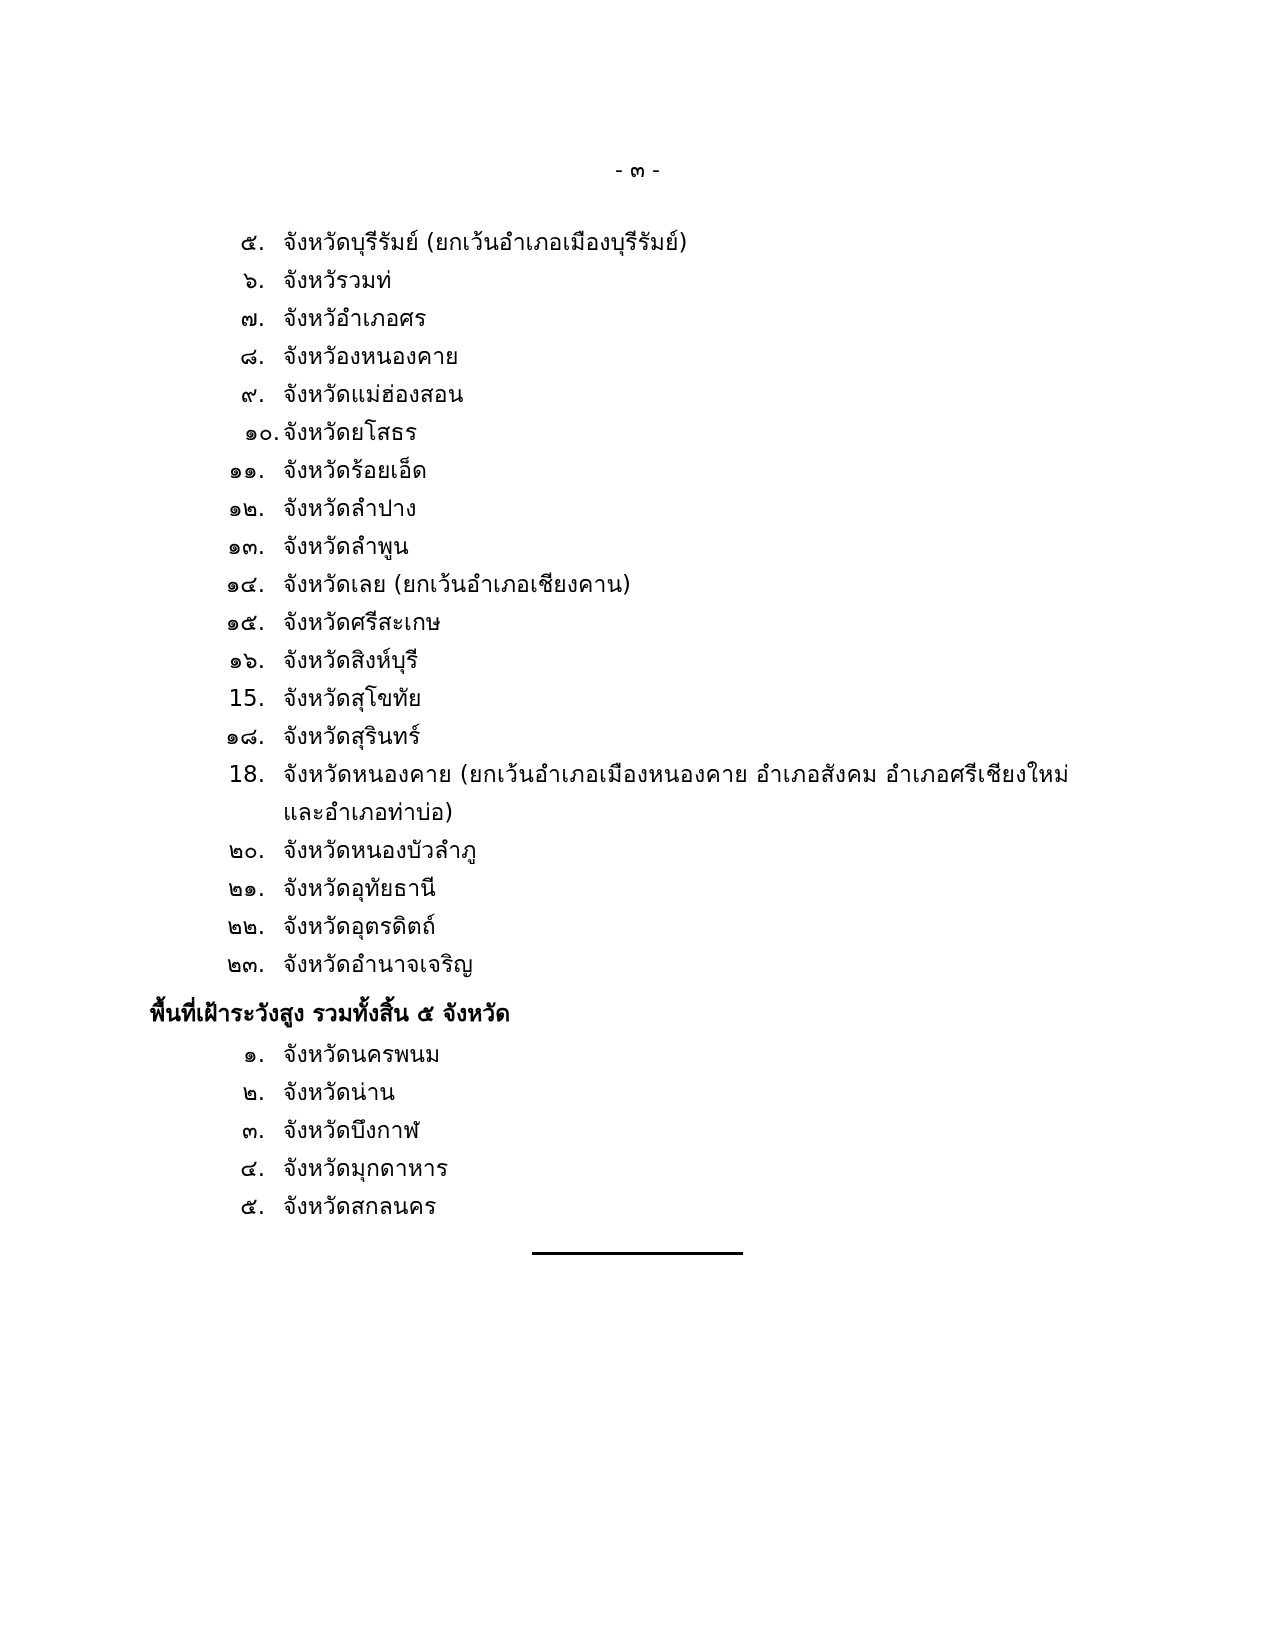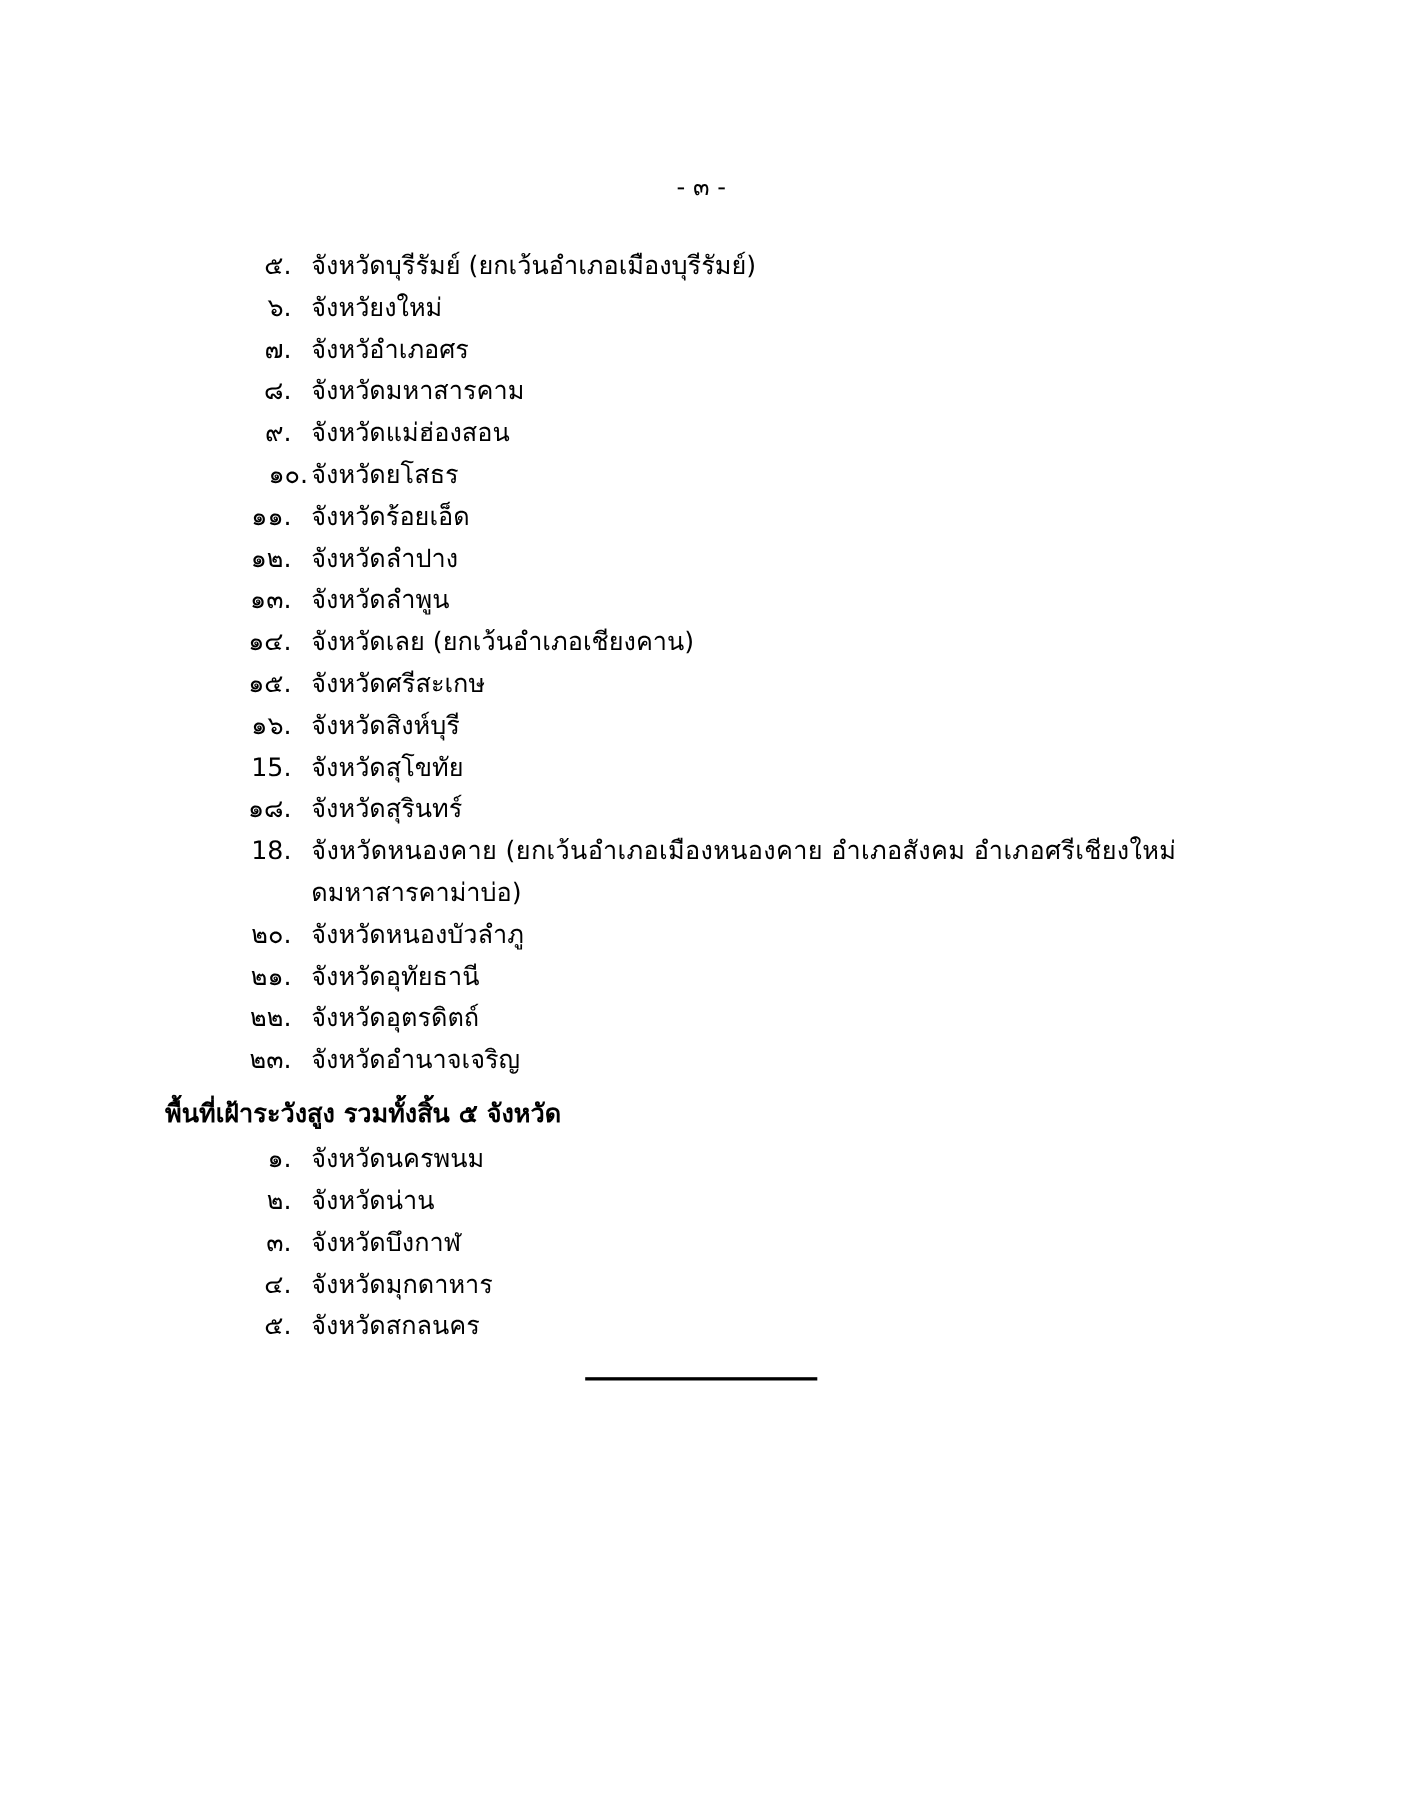--- a/index.html
+++ b/index.html
@@ -20,29 +20,29 @@
 
 <div class="page-number">- ๓ -</div>
 
 <div class="list">
   <div class="line" style="top:223px">
     <span class="num" style="left:195px">๕.</span>
     <span class="txt" style="left:283px">จังหวัดบุรีรัมย์ (ยกเว้นอำเภอเมืองบุรีรัมย์)</span>
   </div>
   <div class="line" style="top:261px">
     <span class="num" style="left:195px">๖.</span>
-    <span class="txt" style="left:283px">จังหวัยงใหม่</span>
+    <span class="txt" style="left:283px">จังหวัรวมท่</span>
   </div>
   <div class="line" style="top:299px">
     <span class="num" style="left:195px">๗.</span>
     <span class="txt" style="left:283px">จังหวัอำเภอศร</span>
   </div>
   <div class="line" style="top:337px">
     <span class="num" style="left:195px">๘.</span>
-    <span class="txt" style="left:283px">จังหวัดมหาสารคาม</span>
+    <span class="txt" style="left:283px">จังหวัองหนองคาย</span>
   </div>
   <div class="line" style="top:375px">
     <span class="num" style="left:195px">๙.</span>
     <span class="txt" style="left:283px">จังหวัดแม่ฮ่องสอน</span>
   </div>
   <div class="line" style="top:413px">
     <span class="num" style="left:210px">๑๐.</span>
     <span class="txt" style="left:283px">จังหวัดยโสธร</span>
   </div>
   <div class="line" style="top:451px">
@@ -75,21 +75,21 @@
   </div>
   <div class="line" style="top:717px">
     <span class="num" style="left:195px">๑๘.</span>
     <span class="txt" style="left:283px">จังหวัดสุรินทร์</span>
   </div>
   <div class="line" style="top:755px">
     <span class="num" style="left:195px">18.</span>
     <span class="txt" style="left:283px; letter-spacing:0.3px">จังหวัดหนองคาย (ยกเว้นอำเภอเมืองหนองคาย อำเภอสังคม อำเภอศรีเชียงใหม่</span>
   </div>
   <div class="line" style="top:793px">
-    <span class="txt" style="left:283px">ดมหาสารคาม่าบ่อ)</span>
+    <span class="txt" style="left:283px">และอำเภอท่าบ่อ)</span>
   </div>
   <div class="line" style="top:831px">
     <span class="num" style="left:195px">๒๐.</span>
     <span class="txt" style="left:283px">จังหวัดหนองบัวลำภู</span>
   </div>
   <div class="line" style="top:869px">
     <span class="num" style="left:195px">๒๑.</span>
     <span class="txt" style="left:283px">จังหวัดอุทัยธานี</span>
   </div>
   <div class="line" style="top:907px">

